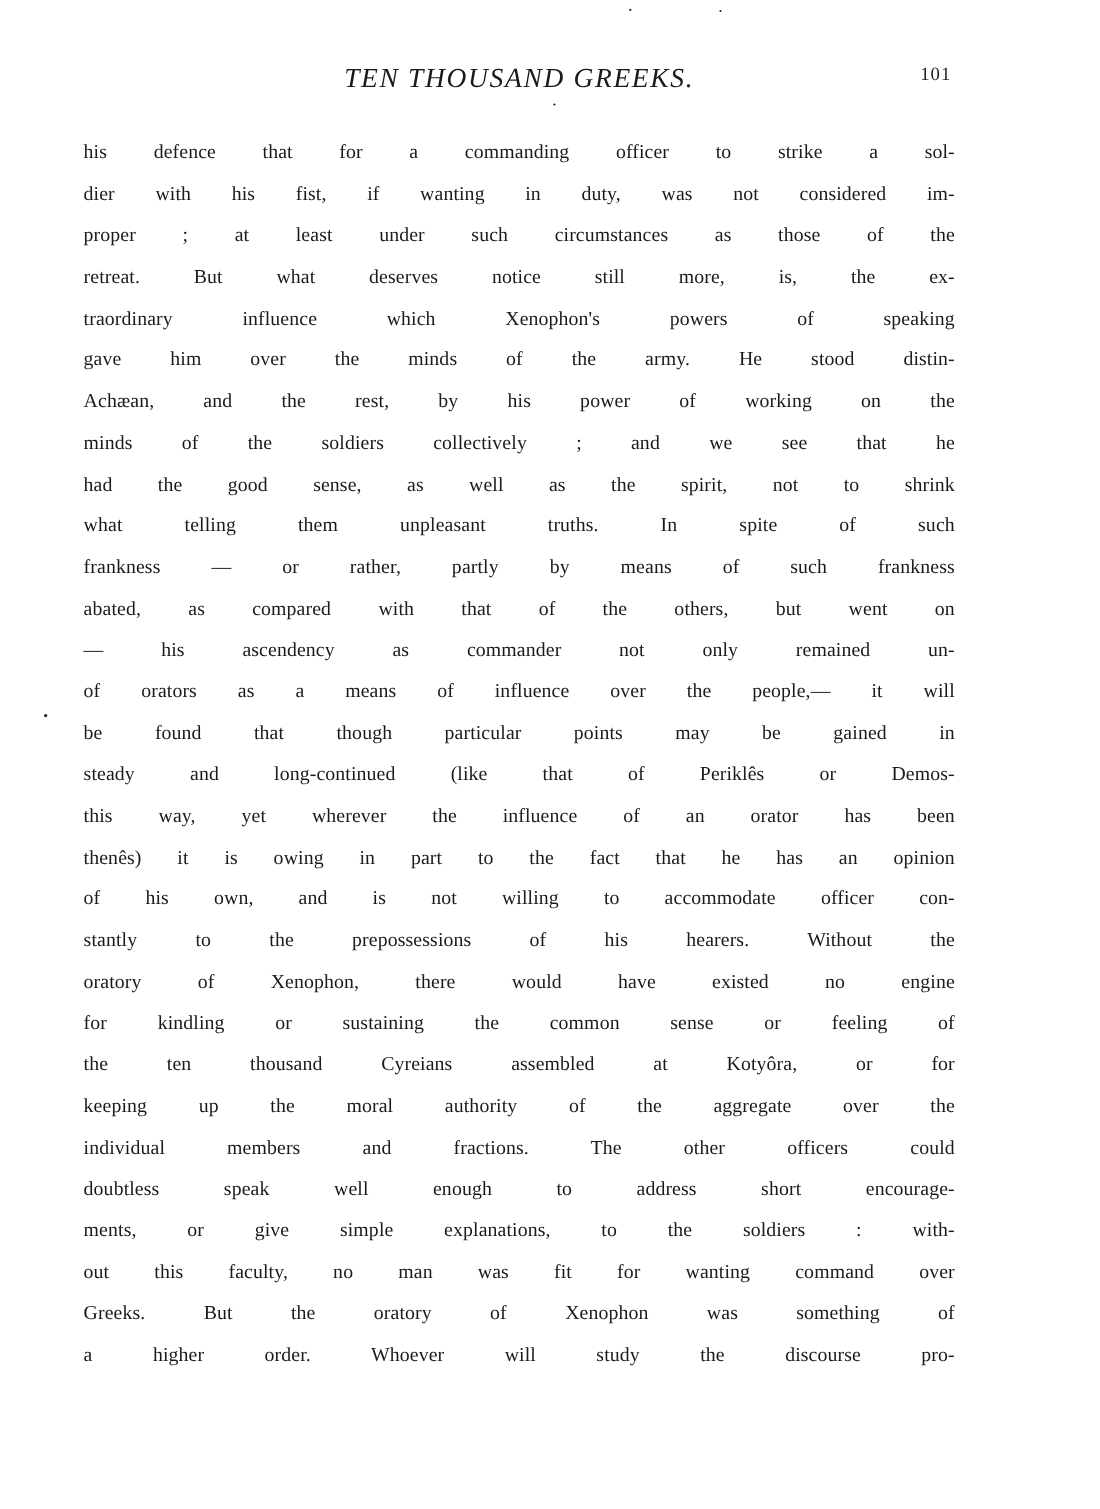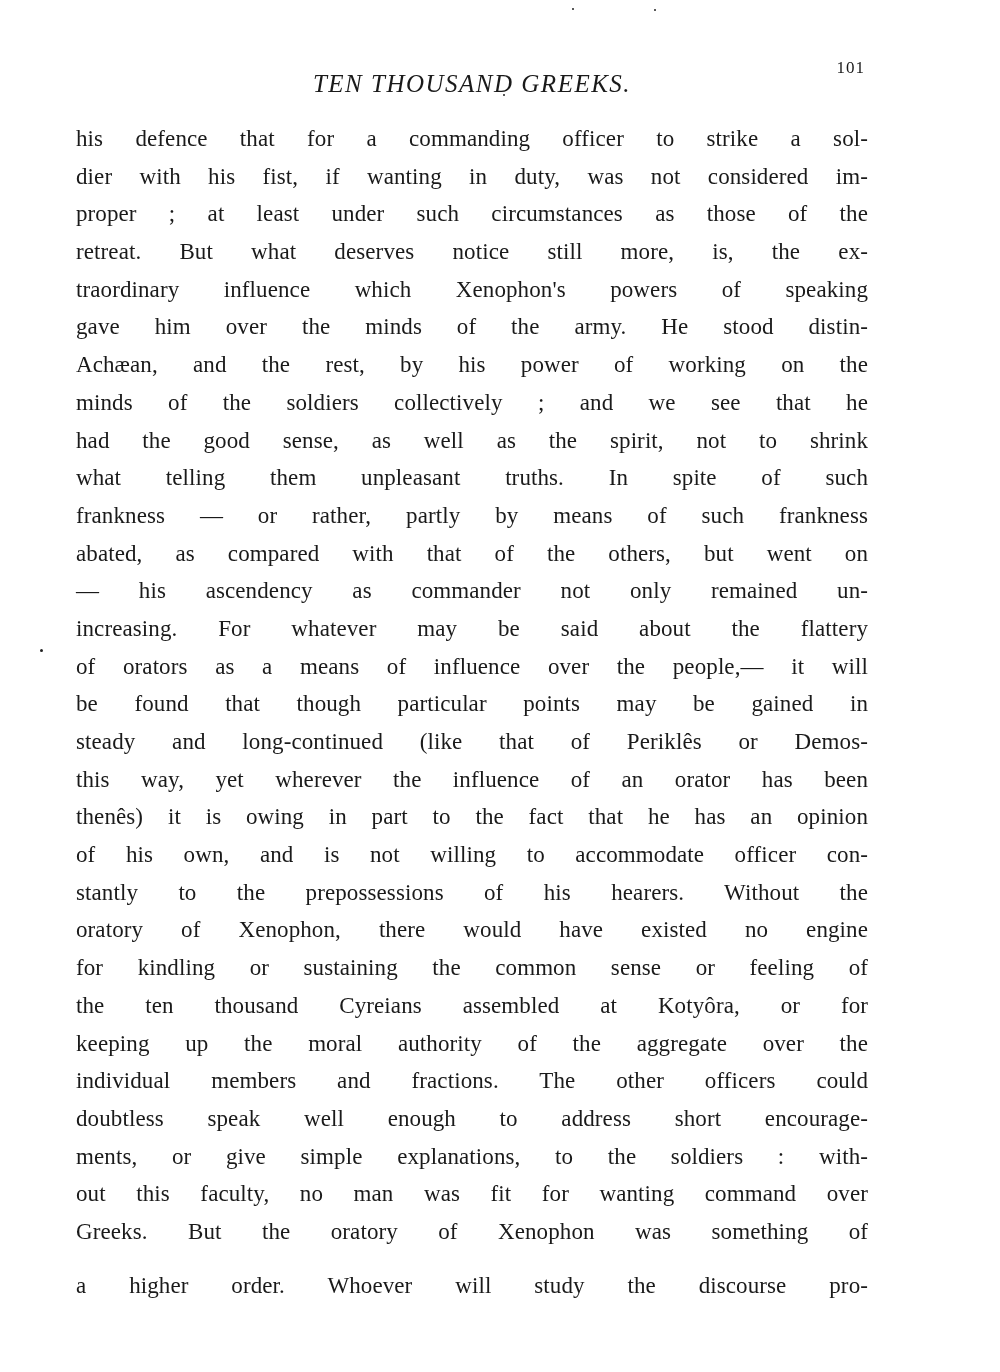--- a/index.html
+++ b/index.html
@@ -30,48 +30,46 @@
   }
   .running-title {
     position: absolute;
     left: 0;
     width: 792px;
     text-align: center;
     font-style: italic;
     font-size: 25px;
     letter-spacing: 1.5px;
     top: 0;
-    margin-top: 12px;
   }
   .page-number {
     position: absolute;
     right: 3px;
     top: 0;
     font-size: 17px;
     letter-spacing: 1px;
   }
   .body-text {
     position: absolute;
     top: 120px;
     left: 76px;
     width: 792px;
   }
   .line {
     display: block;
     height: 37.7px;
     line-height: 37.7px;
-    font-size: 23px;
+    font-size: 18px;
     white-space: nowrap;
     text-align: justify;
     text-align-last: justify;
     letter-spacing: 0.1px;
   }
   .line.last {
     text-align-last: justify;
-    margin-top: 16px;
   }
   .speck {
     position: absolute;
     width: 3px;
     height: 3px;
     background: #222;
     border-radius: 50%;
   }
 </style>
 </head>
@@ -90,21 +88,20 @@
     <span class="line">retreat.  But what deserves notice still more, is, the ex-</span>
     <span class="line">traordinary influence which Xenophon's powers of speaking</span>
     <span class="line">gave him over the minds of the army.  He stood distin-</span>
     <span class="line">Achæan, and the rest, by his power of working on the</span>
     <span class="line">minds of the soldiers collectively ; and we see that he</span>
     <span class="line">had the good sense, as well as the spirit, not to shrink</span>
     <span class="line">what telling them unpleasant truths.  In spite of such</span>
     <span class="line">frankness — or rather, partly by means of such frankness</span>
     <span class="line">abated, as compared with that of the others, but went on</span>
     <span class="line">— his ascendency as commander not only remained un-</span>
-    <span class="line">increasing.  For whatever may be said about the flattery</span>
     <span class="line">of orators as a means of influence over the people,— it will</span>
     <span class="line">be found that though particular points may be gained in</span>
     <span class="line">steady and long-continued (like that of Periklês or Demos-</span>
     <span class="line">this way, yet wherever the influence of an orator has been</span>
     <span class="line">thenês) it is owing in part to the fact that he has an opinion</span>
     <span class="line">of his own, and is not willing to accommodate officer con-</span>
     <span class="line">stantly to the prepossessions of his hearers.  Without the</span>
     <span class="line">oratory of Xenophon, there would have existed no engine</span>
     <span class="line">for kindling or sustaining the common sense or feeling of</span>
     <span class="line">the ten thousand Cyreians assembled at Kotyôra, or for</span>

